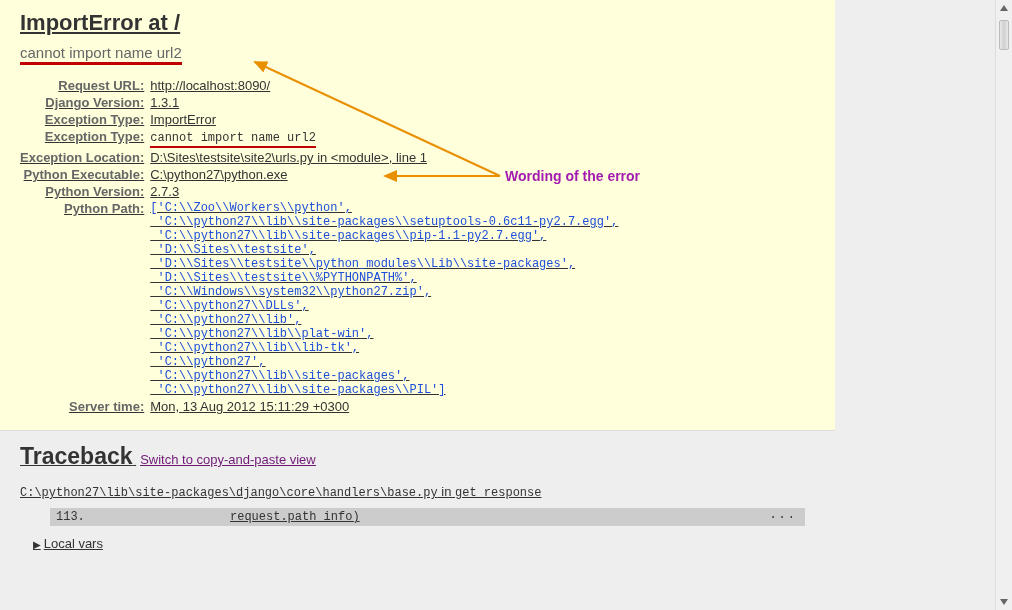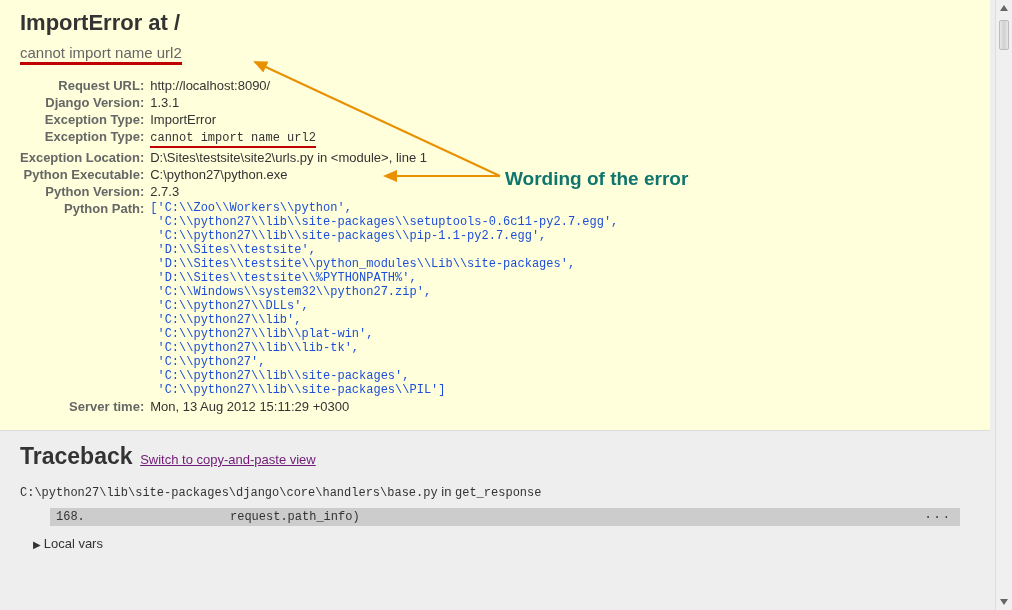--- a/index.html
+++ b/index.html
@@ -11,24 +11,25 @@
       font-family: "Helvetica Neue", Helvetica, Arial, sans-serif;
       font-size: 13px;
       color: #333;
       background: #eee;
       width: 1012px;
       height: 610px;
       position: relative;
       overflow: hidden;
     }
     .content {
-      width: 990px;
+      width: 835px;
       height: 610px;
       overflow-y: auto;
       background: #eee;
+      text-decoration: underline;
     }
     .scrollbar {
       position: absolute;
       right: 0;
       top: 0;
       width: 17px;
       height: 610px;
       background: #f0f0f0;
       border-left: 1px solid #ddd;
     }
@@ -172,23 +173,23 @@
       font-family: "Helvetica Neue", Helvetica, Arial, sans-serif;
     }
     .local-vars .tri {
       font-size: 10px;
       margin-right: 3px;
     }
     .annotation {
       position: absolute;
       left: 505px;
       top: 168px;
-      color: #0f766e;
-      font-weight: bold;
-      font-size: 19px;
+      color: #a21caf;
+      font-weight: bold;
+      font-size: 14px;
       pointer-events: none;
     }
     .arrow-svg {
       position: absolute;
       top: 0;
       left: 0;
       pointer-events: none;
     }
   </style>
 </head>
@@ -271,21 +272,21 @@
 
   <div id="traceback">
     <h2>Traceback</h2>
     <a class="switch" href="#">Switch to copy-and-paste view</a>
 
     <div class="frame">
       <div class="location">
         <span class="mono-inline">C:\python27\lib\site-packages\django\core\handlers\base.py</span><span class="in-word"> in </span><span class="mono-inline">get_response</span>
       </div>
       <div class="code-line">
-        <span class="lineno">168.</span><span class="code">request.path_info)</span><span class="dots">...</span>
+        <span class="lineno">113.</span><span class="code">request.path_info)</span><span class="dots">...</span>
       </div>
       <div class="local-vars">
         <span class="tri">▶</span><span>Local vars</span>
       </div>
     </div>
   </div>
 </div>
 
 <div class="scrollbar">
   <div class="scroll-arrow-up"></div>

